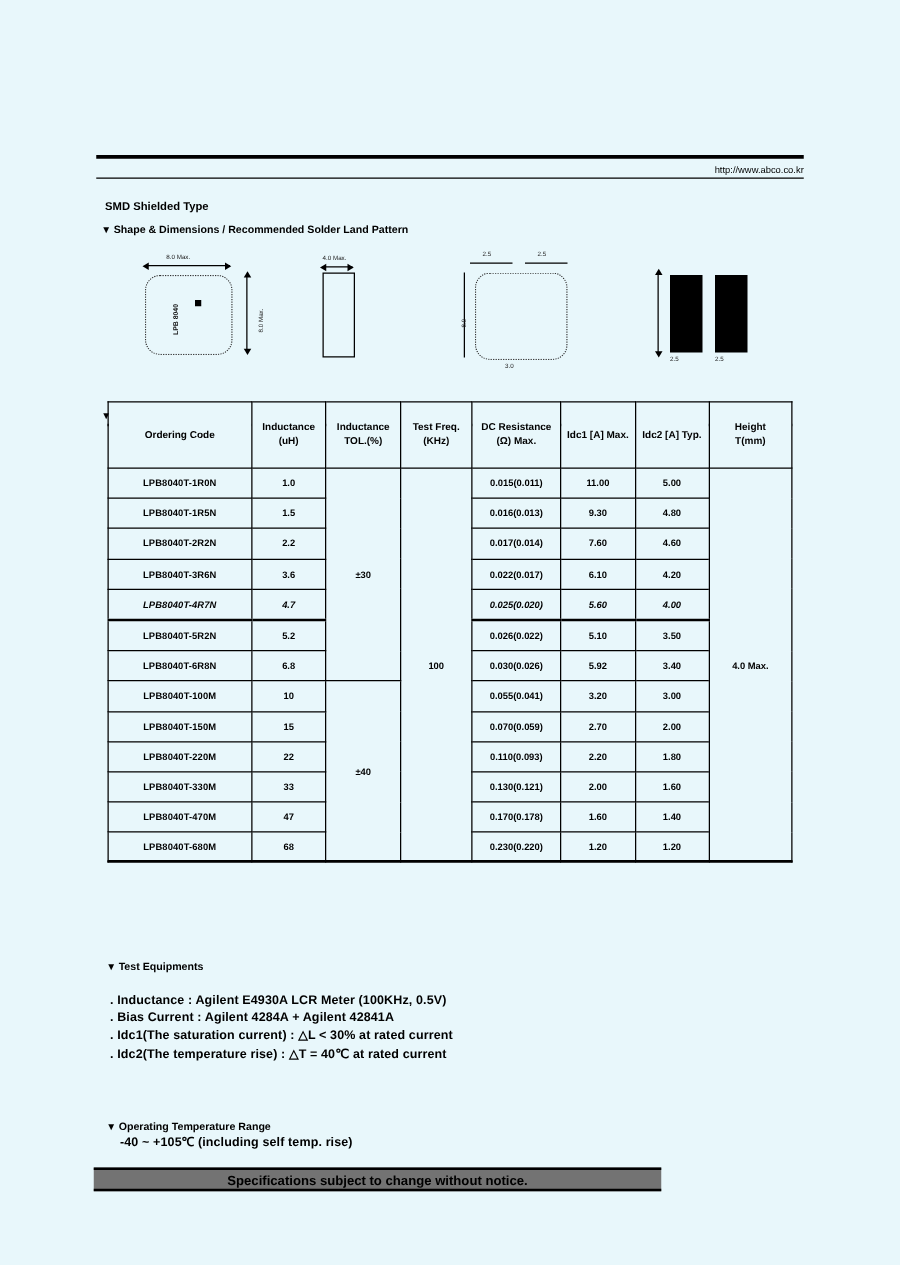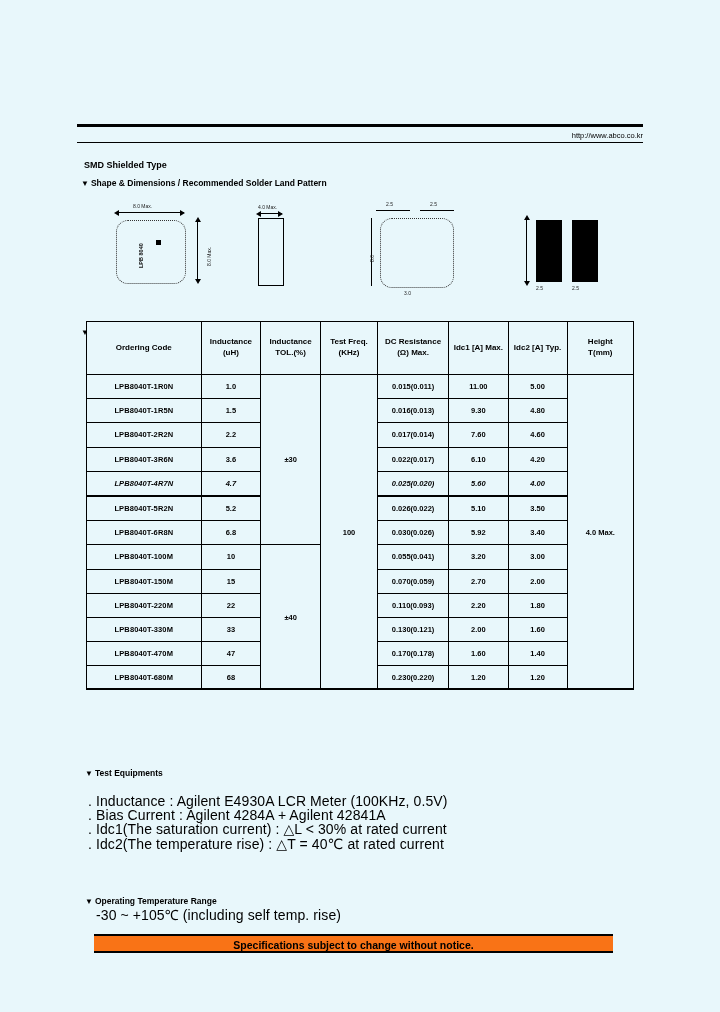--- a/index.html
+++ b/index.html
@@ -229,36 +229,37 @@
   .tbl-outer-bot {
     position: absolute;
     left: 86px; top: 688px;
     width: 548px; height: 2.2px;
     background: #000;
   }
 
   
   .bullets {
     position: absolute;
-    font-size: 14px;
+    font-size: 10px;
     line-height: 14.2px;
     white-space: nowrap;
+    font-weight: bold;
   }
   #test-list { left: 88px; top: 794px; }
   #temp-list { left: 96px; top: 908px; }
   .bullets div { letter-spacing: 0.1px; }
 
   
   .footer-bar {
     position: absolute;
-    left: 94px;
+    left: 75px;
     top: 934px;
-    width: 519px;
+    width: 454px;
     height: 19px;
-    background: #f97316;
+    background: #737373;
     border-top: 2.2px solid #000;
     border-bottom: 2.2px solid #000;
     box-sizing: border-box;
   }
   .footer-txt {
     position: absolute;
     left: 0; right: 0;
     top: 3px;
     text-align: center;
     font-size: 10.5px;
@@ -499,20 +500,20 @@
     <div>. Inductance : Agilent E4930A LCR Meter (100KHz, 0.5V)</div>
     <div>. Bias Current : Agilent 4284A + Agilent 42841A</div>
     <div>. Idc1(The saturation current) : △L &lt; 30%  at rated current</div>
     <div>. Idc2(The temperature rise)  : △T = 40℃  at rated current</div>
   </div>
 
   <div class="sect" id="sec-temp">
     <span class="tri">▼</span><span>Operating Temperature Range</span>
   </div>
   <div class="bullets" id="temp-list">
-    <div>-30 ~ +105℃ (including self temp. rise)</div>
+    <div>-40 ~ +105℃ (including self temp. rise)</div>
   </div>
 
   <div class="footer-bar">
     <div class="footer-txt">Specifications subject to change without notice.</div>
   </div>
 
 </div>
 
 </body></html>

